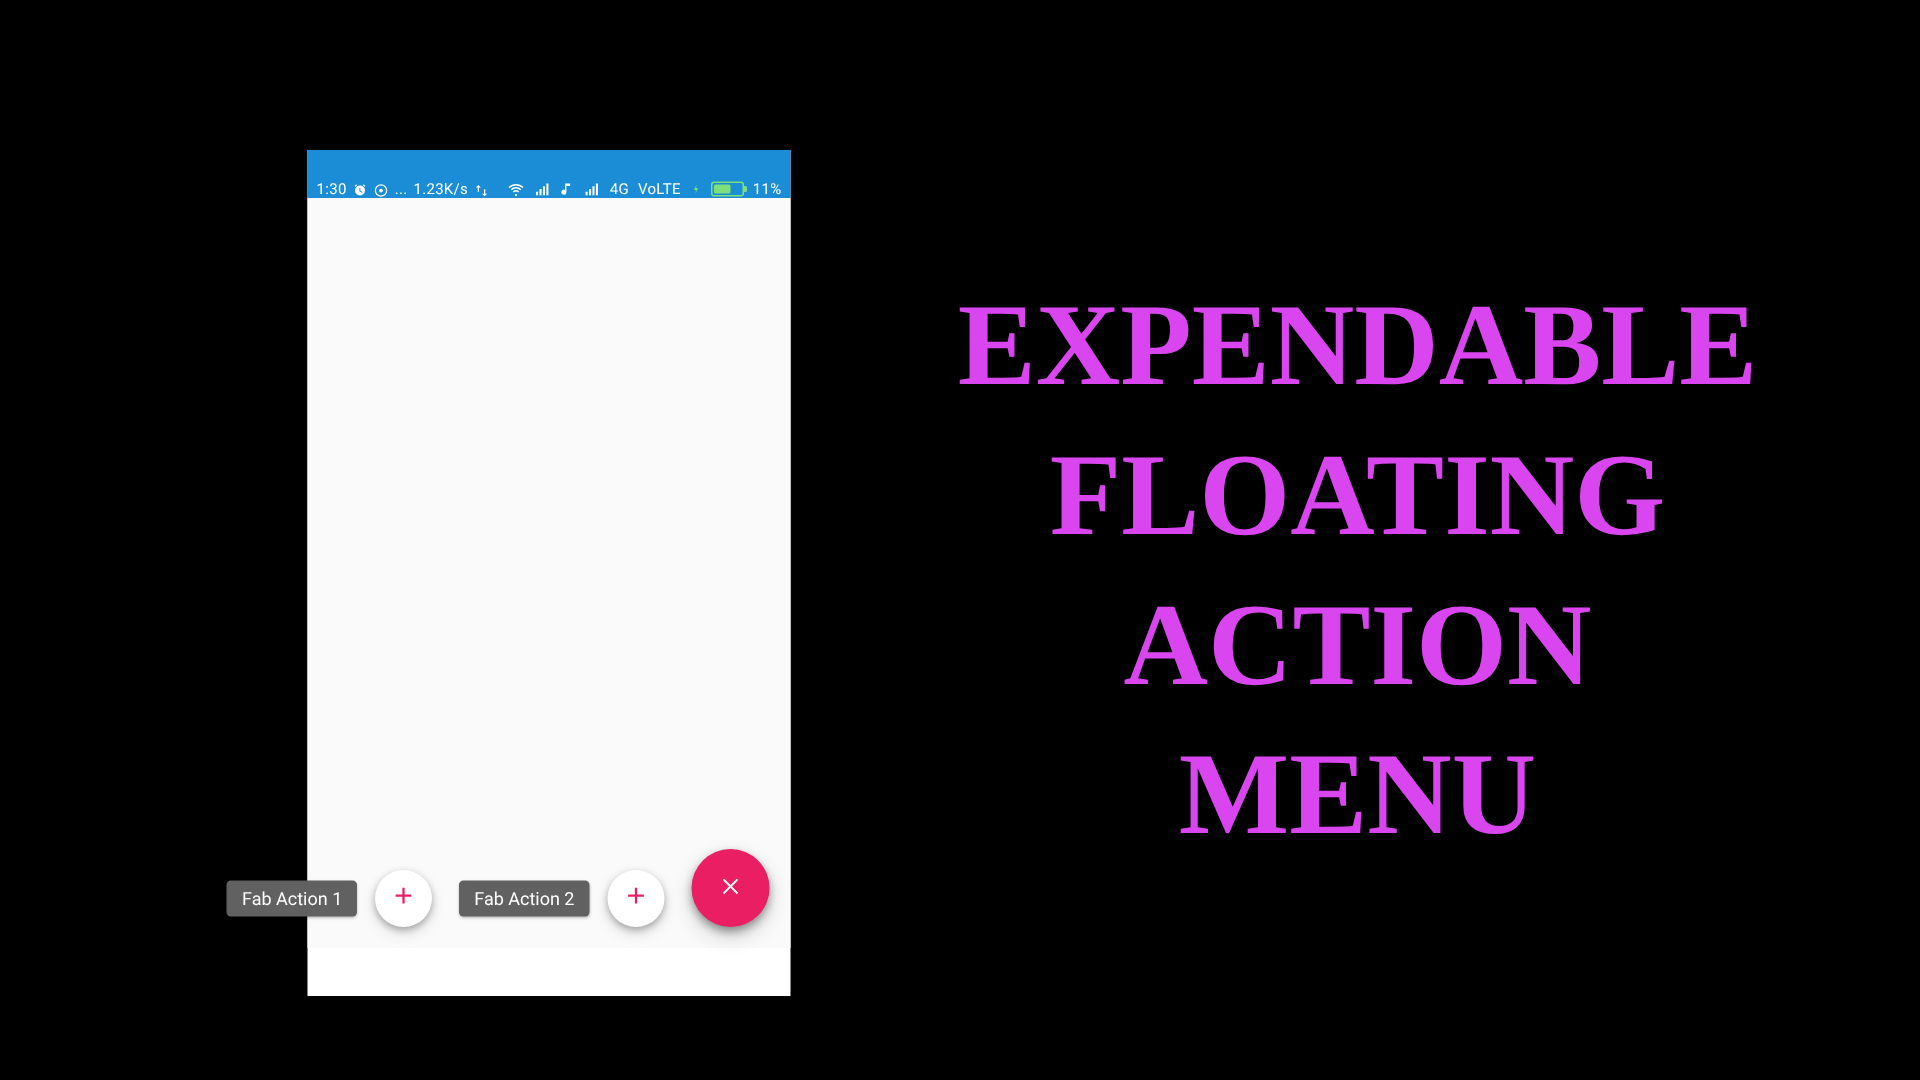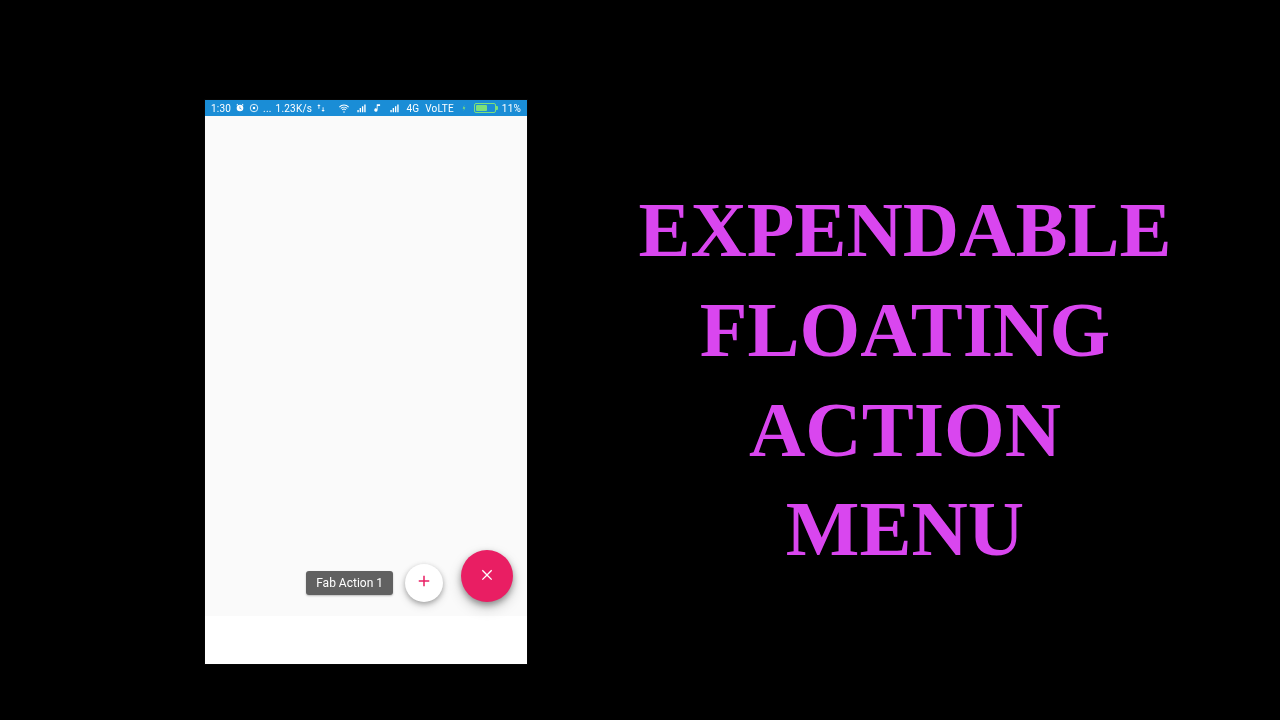--- a/index.html
+++ b/index.html
@@ -27,26 +27,26 @@
   .phone {
     position: absolute;
     left: 205px;
     top: 100px;
     width: 322px;
     height: 564px;
     background: #ffffff;
     box-shadow: 0 0 0 1px rgba(255,255,255,0.02);
   }
   .statusbar {
-    height: 16px;
+    height: 32px;
     background: #1a8dd6;
     color: #ffffff;
     font-size: 10px;
     display: flex;
-    align-items: center;
+    align-items: flex-end;
     justify-content: space-between;
     padding: 0 6px;
     letter-spacing: 0.2px;
   }
   .statusbar .left, .statusbar .right {
     display: flex;
     align-items: center;
     gap: 4px;
   }
   .statusbar .right { gap: 6px; }
@@ -219,20 +219,30 @@
         <div class="fab-label">Fab Action 1</div>
         <div class="fab-mini">
           <span>
             <svg viewBox="0 0 24 24">
                 <path d="M11 5h2v6h6v2h-6v6h-2v-6H5v-2h6z" fill="#e91e63"></path>
               </svg>
           </span>
         </div>
       </div>
 
+      <div class="fab-row">
+        <div class="fab-label">Fab Action 2</div>
+        <div class="fab-mini">
+          <span>
+            <svg viewBox="0 0 24 24">
+                <path d="M11 5h2v6h6v2h-6v6h-2v-6H5v-2h6z" fill="#e91e63"></path>
+              </svg>
+          </span>
+        </div>
+      </div>
 
       <div class="fab-main">
         <span>
           <svg viewBox="0 0 24 24">
               <path d="M18.3 5.71L12 12.01l-6.3-6.3-1.41 1.41 6.3 6.3-6.3 6.3 1.41 1.41 6.3-6.3 6.3 6.3 1.41-1.41-6.3-6.3 6.3-6.3z" fill="#ffffff"></path>
             </svg>
         </span>
       </div>
 
     </div>

